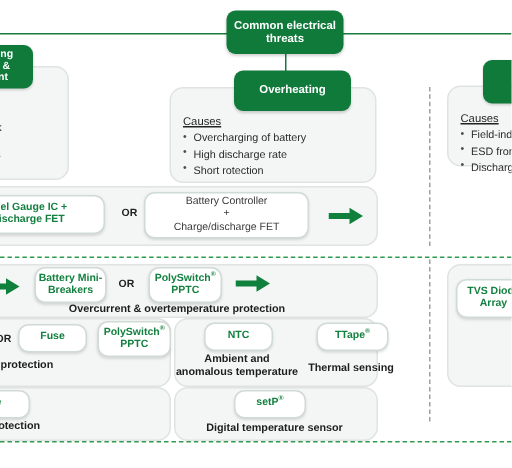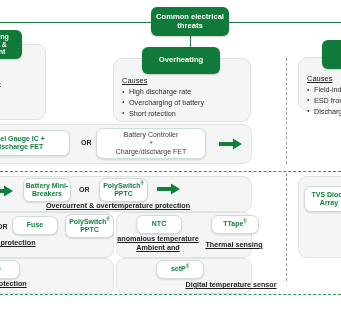--- a/index.html
+++ b/index.html
@@ -77,21 +77,21 @@
   .chip sup{font-size:4.6px;vertical-align:super;line-height:0;}
 
   
   .orlab{
     position:absolute;font-size:7px;font-weight:bold;color:#222;z-index:5;
   }
 
   
   .cap{
     position:absolute;font-size:7.2px;font-weight:bold;color:#1d1d1d;
-    text-align:center;z-index:5;line-height:1.25;white-space:nowrap;text-decoration:underline;
+    text-align:center;z-index:5;line-height:1.25;white-space:nowrap;
   }
 
   
   .arrow{position:absolute;z-index:5;}
 
   
   .dash-h{
     position:absolute;height:0;border-top:1.6px dashed #2e9b4f;z-index:3;
   }
   .dot-v{
@@ -121,30 +121,30 @@
     <div class="inner" style="top:24px;">
       <div class="causes-title" style="visibility:hidden;">Causes</div>
       <ul class="causes-list">
         <li>ry pack</li>
         <li style="margin-top:7px;">circuits</li>
         <li style="padding-left:7px;">lect)</li>
       </ul>
     </div>
   </div>
 
-  <div class="gpill" style="left:142px;top:47px;width:78px;height:27px;font-size:7.6px;">
+  <div class="gpill" style="left:156px;top:47px;width:78px;height:27px;font-size:7.6px;">
     <span>Overheating</span>
   </div>
 
   <div class="card" style="left:113px;top:58px;width:136px;height:62px;">
     <div class="inner" style="top:17px;">
       <div class="causes-title">Causes</div>
       <ul class="causes-list">
+        <li>Overcharging of battery</li>
         <li>High discharge rate</li>
-        <li>Overcharging of battery</li>
         <li>Short rotection</li>
       </ul>
     </div>
   </div>
 
   <div class="gpill" style="left:322px;top:40px;width:44px;height:29px;font-size:7px;">
     <span></span>
   </div>
 
   <div class="card" style="left:298px;top:57px;width:86px;height:52px;">
@@ -230,22 +230,22 @@
 
   <div class="cap" style="left:-4px;top:238px;width:70px;text-align:left;">
     <span>t protection</span>
   </div>
 
   <div class="chip" style="left:136px;top:215px;width:44px;height:17px;">
     <span>NTC</span>
   </div>
 
   <div class="cap" style="left:115px;top:234px;width:86px;">
+    <span style="display:block;">Ambient and</span>
     <span style="display:block;">anomalous temperature</span>
-    <span style="display:block;">Ambient and</span>
   </div>
 
   <div class="chip" style="left:211px;top:215px;width:46px;height:17px;">
     <span><span>TTape</span><sup>®</sup></span>
   </div>
 
   <div class="cap" style="left:204px;top:240px;width:60px;text-align:center;">
     <span>Thermal sensing</span>
   </div>
 
@@ -257,21 +257,21 @@
   </div>
 
   <div class="cap" style="left:-4px;top:279px;width:70px;text-align:left;">
     <span>rotection</span>
   </div>
 
   <div class="chip" style="left:156px;top:260px;width:46px;height:17px;">
     <span><span>setP</span><sup>®</sup></span>
   </div>
 
-  <div class="cap" style="left:118px;top:280px;width:130px;padding-left:48px;">
+  <div class="cap" style="left:118px;top:280px;width:130px;">
     <span>Digital temperature sensor</span>
   </div>
 
   <div class="card" style="left:298px;top:176px;width:86px;height:80px;"></div>
 
   <div class="chip" style="left:304px;top:186px;width:48px;height:24px;flex-direction:column;">
     <span>TVS Diode</span>
     <span>Array</span>
   </div>
 

